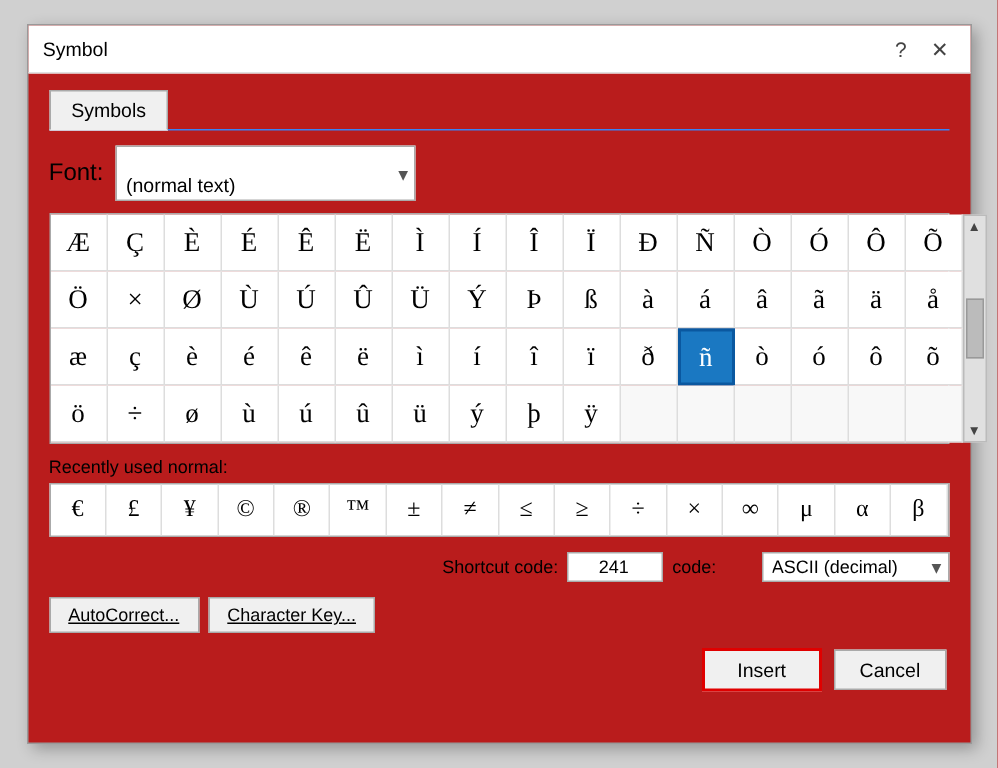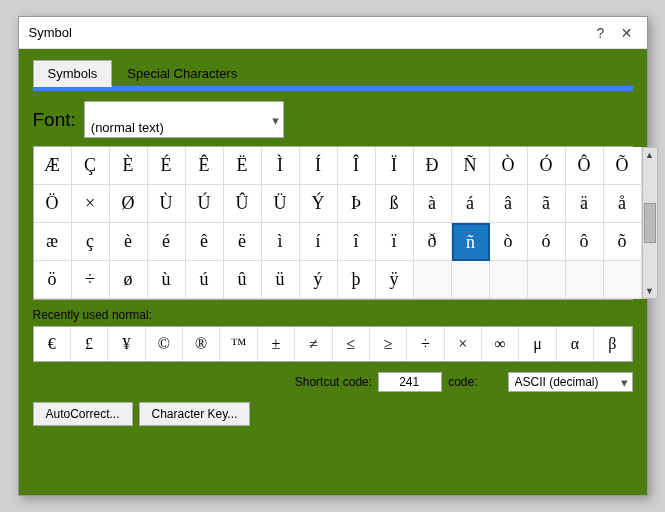--- a/index.html
+++ b/index.html
@@ -6,21 +6,21 @@
     body {
       background: #d0d0d0;
       display: flex;
       align-items: center;
       justify-content: center;
       height: 512px;
       font-family: 'Segoe UI', Arial, sans-serif;
       font-size: 13px;
     }
     .dialog {
-      background: #4d7c0f;
+      background: #b91c1c;
       border: 1px solid #999;
       box-shadow: 3px 3px 10px rgba(0,0,0,0.3);
       width: 630px;
       min-height: 480px;
     }
     .title-bar {
       background: #ffffff;
       border-bottom: 1px solid #e0e0e0;
       display: flex;
       align-items: center;
@@ -48,21 +48,21 @@
       height: 20px;
       display: flex;
       align-items: center;
       justify-content: center;
     }
     .content {
       padding: 10px 14px 10px 14px;
     }
     .tabs {
       display: flex;
-      border-bottom: 5px solid #3b82f6;
+      border-bottom: 1px solid #3b82f6;
       margin-bottom: 10px;
     }
     .tab {
       padding: 5px 14px;
       cursor: pointer;
       border: 1px solid transparent;
       border-bottom: none;
       font-size: 13px;
       background: transparent;
       position: relative;
@@ -72,21 +72,21 @@
       background: #f0f0f0;
       border: 1px solid #aaa;
       border-bottom: 1px solid #f0f0f0;
     }
     .font-row {
       display: flex;
       align-items: center;
       margin-bottom: 8px;
       gap: 8px;
     }
-    .font-label { font-size: 19px; }
+    .font-label { font-size: 16px; }
     .font-select {
       border: 1px solid #aaa;
       background: white;
       padding: 18px 20px 2px 6px;
       font-size: 13px;
       appearance: none;
       -webkit-appearance: none;
       position: relative;
       min-width: 200px;
       cursor: pointer;
@@ -235,20 +235,21 @@
       gap: 6px;
     }
     .btn {
       border: 1px solid #aaa;
       background: #f0f0f0;
       padding: 4px 12px;
       font-size: 12px;
       cursor: pointer;
       min-width: 90px;
       text-align: center;
+      text-decoration: underline;
     }
     .shortcut-key-text {
       font-size: 12px;
       margin-left: 4px;
     }
     .bottom-row {
       display: flex;
       align-items: center;
       justify-content: flex-end;
       margin-top: 10px;
@@ -282,21 +283,20 @@
     <div class="title-bar-right">
       <button class="title-btn">?</button>
       <button class="title-btn">✕</button>
     </div>
   </div>
 
   <div class="content">
 
     <div class="tabs">
       <div class="tab active">Symbols</div>
-      <div class="tab">Special Characters</div>
     </div>
 
     <div class="font-row">
       <span class="font-label">Font:</span>
       <div class="font-select-wrap">
         <select class="font-select">
           <option>(normal text)</option>
         </select>
       </div>
     </div>
@@ -423,15 +423,17 @@
         </div>
       </div>
     </div>
 
     <div class="buttons-row">
       <button class="btn">AutoCorrect...</button>
       <button class="btn">Character Key...</button>
     </div>
 
     <div class="bottom-row">
+      <button class="btn-insert">Insert</button>
+      <button class="btn-cancel">Cancel</button>
     </div>
   </div>
 </div>
 
 </body></html>

